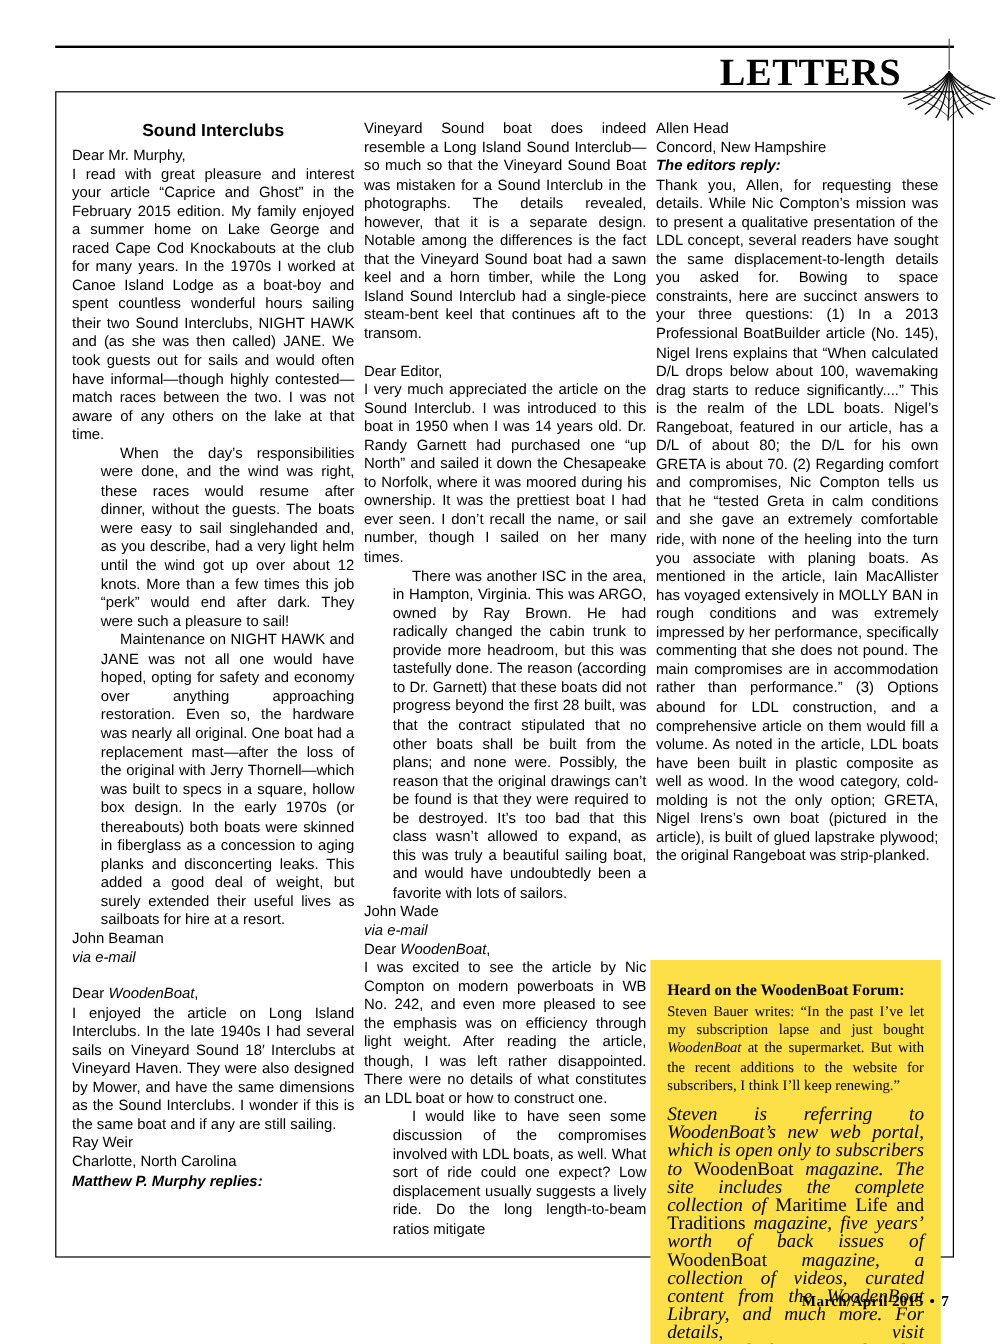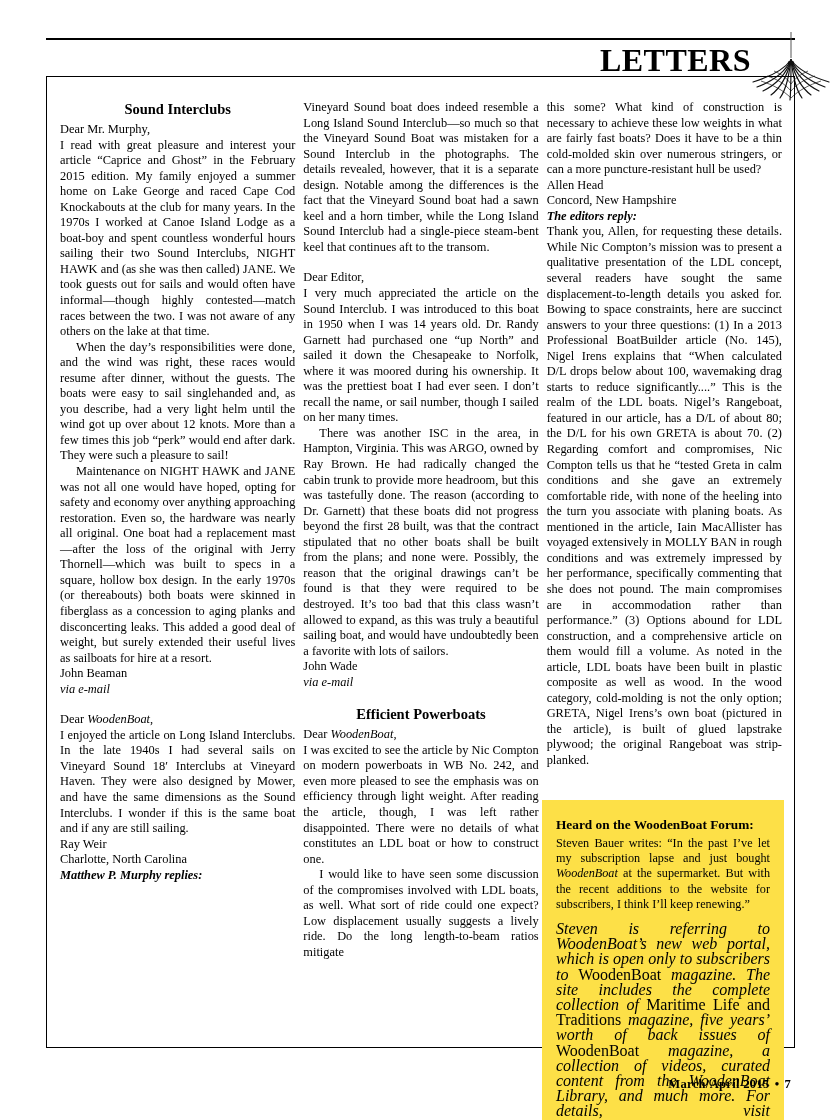--- a/index.html
+++ b/index.html
@@ -83,30 +83,30 @@
   .col {
     width: 236px;
     position: relative;
   }
   .col + .col { margin-left: 8px; }
 
   .col p,
   .col h2,
   .col .sig,
   .col .salut {
-    font-family: Liberation Serif, serif;
+    font-family: Liberation Sans, sans-serif;
     font-size: 12.4px;
     line-height: 15.55px;
     margin: 0;
     text-align: justify;
     text-justify: inter-word;
     -webkit-hyphens: none;
     hyphens: none;
   }
-  .col p.indent { text-indent: 16px; }
+  .col p.indent { text-indent: 16px; margin-left: 24px; }
   .col p.noindent { text-indent: 0; }
 
   h2.section-head {
     text-align: center;
     font-size: 14.5px;
     font-weight: 700;
     line-height: 18px;
     margin: 0 0 4px 0;
     text-indent: 0;
   }
@@ -244,28 +244,26 @@
     </div>
 
     <div class="col">
       <p class="noindent">Vineyard Sound boat does indeed resemble a Long Island Sound Interclub—so much so that the Vineyard Sound Boat was mistaken for a Sound Interclub in the photographs. The details revealed, however, that it is a separate design. Notable among the differences is the fact that the Vineyard Sound boat had a sawn keel and a horn timber, while the Long Island Sound Interclub had a single-piece steam-bent keel that continues aft to the transom.</p>
       <div class="gap"></div>
       <p class="salut">Dear Editor,</p>
       <p class="noindent">I very much appreciated the article on the Sound Interclub. I was introduced to this boat in 1950 when I was 14 years old. Dr. Randy Garnett had purchased one “up North” and sailed it down the Chesapeake to Norfolk, where it was moored during his ownership.  It was the prettiest boat I had ever seen. I don’t recall the name, or sail number, though I sailed on her many times.</p>
       <p class="indent">There was another ISC in the area, in Hampton, Virginia. This was ARGO, owned by Ray Brown. He had radically changed the cabin trunk to provide more headroom, but this was tastefully done. The reason (according to Dr. Garnett) that these boats did not progress beyond the first 28 built, was that the contract stipulated that no other boats shall be built from the plans; and none were. Possibly, the reason that the original drawings can’t be found is that they were required to be destroyed. It’s too bad that this class wasn’t allowed to expand, as this was truly a beautiful sailing boat, and would have undoubtedly been a favorite with lots of sailors.</p>
       <p class="sig">John Wade</p>
       <p class="sig-italic">via e-mail</p>
-      <h2 class="section-head spaced-above">Efficient Powerboats</h2>
       <p class="salut"><span>Dear </span><span class="wb">WoodenBoat</span><span>,</span></p>
       <p class="noindent">I was excited to see the article by Nic Compton on modern powerboats in WB No. 242, and even more pleased to see the emphasis was on efficiency through light weight. After reading the article, though, I was left rather disappointed. There were no details of what constitutes an LDL boat or how to construct one.</p>
       <p class="indent">I would like to have seen some discussion of the compromises involved with LDL boats, as well. What sort of ride could one expect? Low displacement usually suggests a lively ride. Do the long length-to-beam ratios mitigate</p>
     </div>
 
     <div class="col">
-      <p class="noindent">this some? What kind of construction is necessary to achieve these low weights in what are fairly fast boats? Does it have to be a thin cold-molded skin over numerous stringers, or can a more puncture-resistant hull be used?</p>
       <p class="sig">Allen Head</p>
       <p class="sig">Concord, New Hampshire</p>
       <p class="reply-head">The editors reply:</p>
       <p class="noindent"><span>Thank you, Allen, for requesting these details. While Nic Compton’s mission was to present a qualitative presentation of the LDL concept, several readers have sought the same displacement-to-length details you asked for. Bowing to space constraints, here are succinct answers to your three questions: (1) In a 2013 </span><span class="it">Professional BoatBuilder</span><span> article (No. 145), Nigel Irens explains that “When calculated D/L drops below about 100, wavemaking drag starts to reduce significantly....” This is the realm of the LDL boats. Nigel’s Rangeboat, featured in our article, has a D/L of about 80; the D/L for his own GRETA is about 70. (2) Regarding comfort and compromises, Nic Compton tells us that he “tested Greta in calm conditions and she gave an extremely comfortable ride, with none of the heeling into the turn you associate with planing boats. As mentioned in the article, Iain MacAllister has voyaged extensively in MOLLY BAN in rough conditions and was extremely impressed by her performance, specifically commenting that she does not pound. The main compromises are in accommodation rather than performance.” (3) Options abound for LDL construction, and a comprehensive article on them would fill a volume. As noted in the article, LDL boats have been built in plastic composite as well as wood. In the wood category, cold-molding is not the only option; GRETA, Nigel Irens’s own boat (pictured in the article), is built of glued lapstrake plywood; the original Rangeboat was strip-planked.</span></p>
     </div>
   </div>
 
   <div class="forum-box" style="background: #fde047;">
     <div class="forum-title">Heard on the WoodenBoat Forum:</div>
     <p class="forum-body"><span>Steven Bauer writes: “In the past I’ve let my subscription lapse and just bought </span><span class="wb">WoodenBoat</span><span> at the supermarket. But with the recent additions to the website for subscribers, I think I’ll keep renewing.”</span></p>

